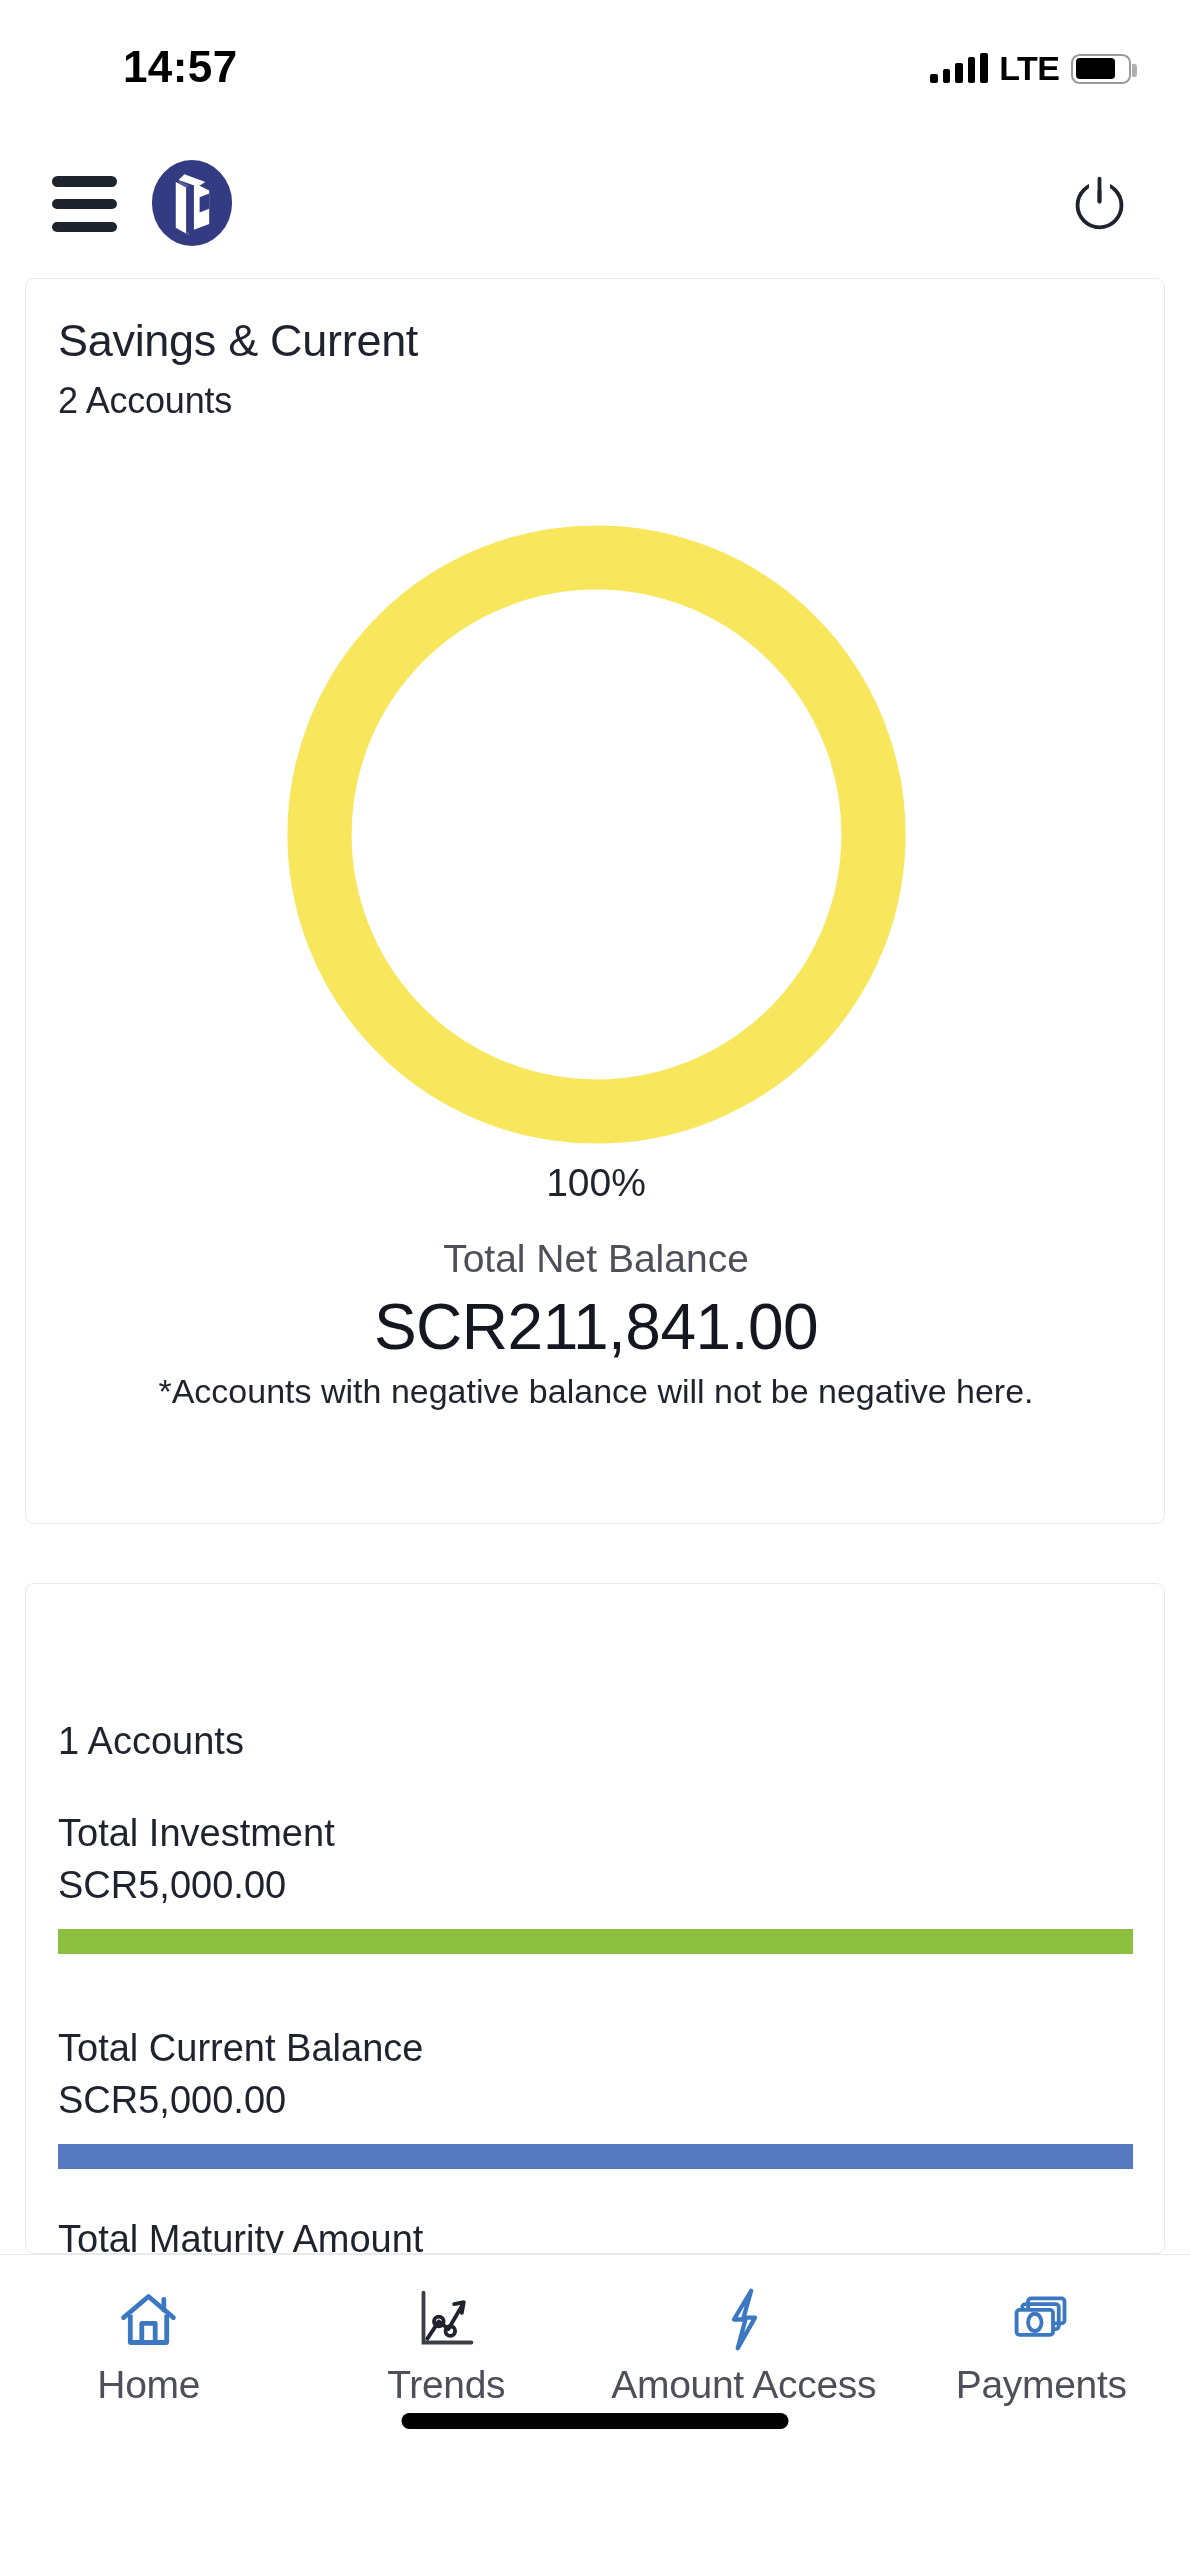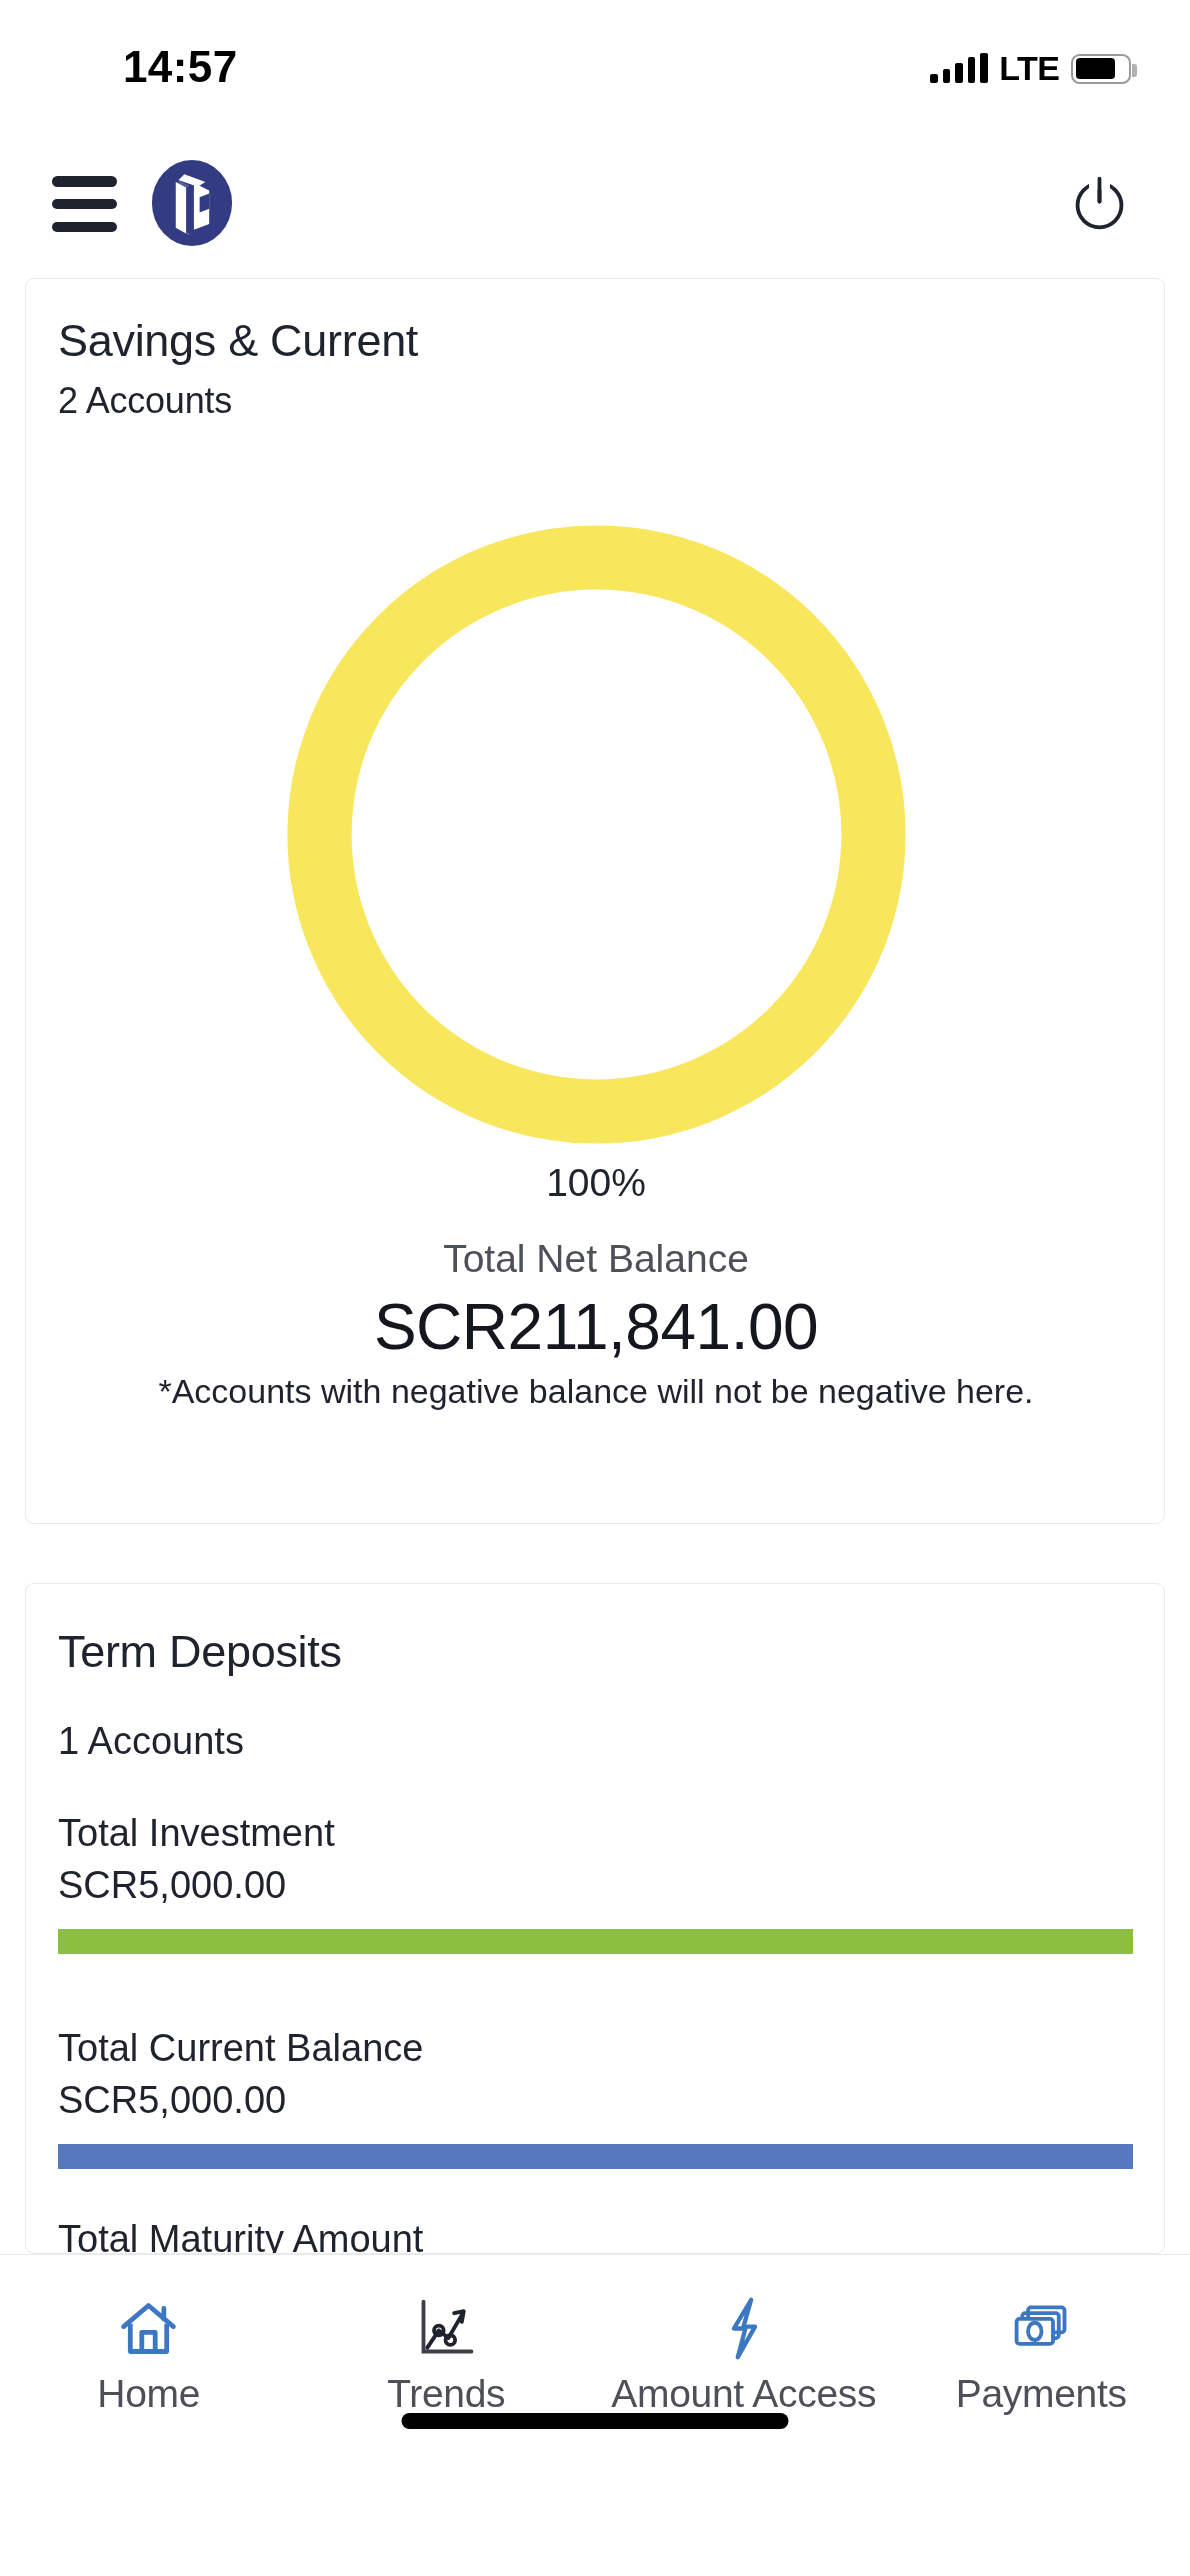--- a/index.html
+++ b/index.html
@@ -150,21 +150,21 @@
   .bottomnav {
     position:absolute; left:0; top:2254px;
     width:1190px; height:192px;
     background:#ffffff;
     border-top:1.9px solid #e8e9eb;
     display:flex; align-items:flex-start;
   }
   .navitem {
     flex:1;
     display:flex; flex-direction:column; align-items:center;
-    padding-top:36px;
+    padding-top:27px;
     cursor:pointer;
   }
   .navicon { height:75px; display:flex; align-items:center; justify-content:center; }
   .navlabel {
     margin-top:5.8px;
     font-size:39px; color:#4e5059; letter-spacing:-0.3px;
   }
   .home-indicator {
     position:absolute; left:50%; transform:translateX(-50%);
     bottom:17px;
@@ -235,21 +235,20 @@
       </svg>
     </div>
 
     <div class="donut-pct">100%</div>
     <div class="net-label">Total Net Balance</div>
     <div class="net-value">SCR211,841.00</div>
     <div class="note">*Accounts with negative balance will not be negative here.</div>
   </div>
 
   <div class="card" id="card-deposits">
-    <div class="td-title">Term Deposits</div>
     <div class="td-count">1 Accounts</div>
 
     <div class="td-rowlbl" style="top:228px;">Total Investment</div>
     <div class="td-rowval" style="top:280px;">SCR5,000.00</div>
     <div class="td-bar" style="top:345px; background:#8CBE3F;"></div>
 
     <div class="td-rowlbl" style="top:443px;">Total Current Balance</div>
     <div class="td-rowval" style="top:495px;">SCR5,000.00</div>
     <div class="td-bar" style="top:560px; background:#5578BE;"></div>
 

